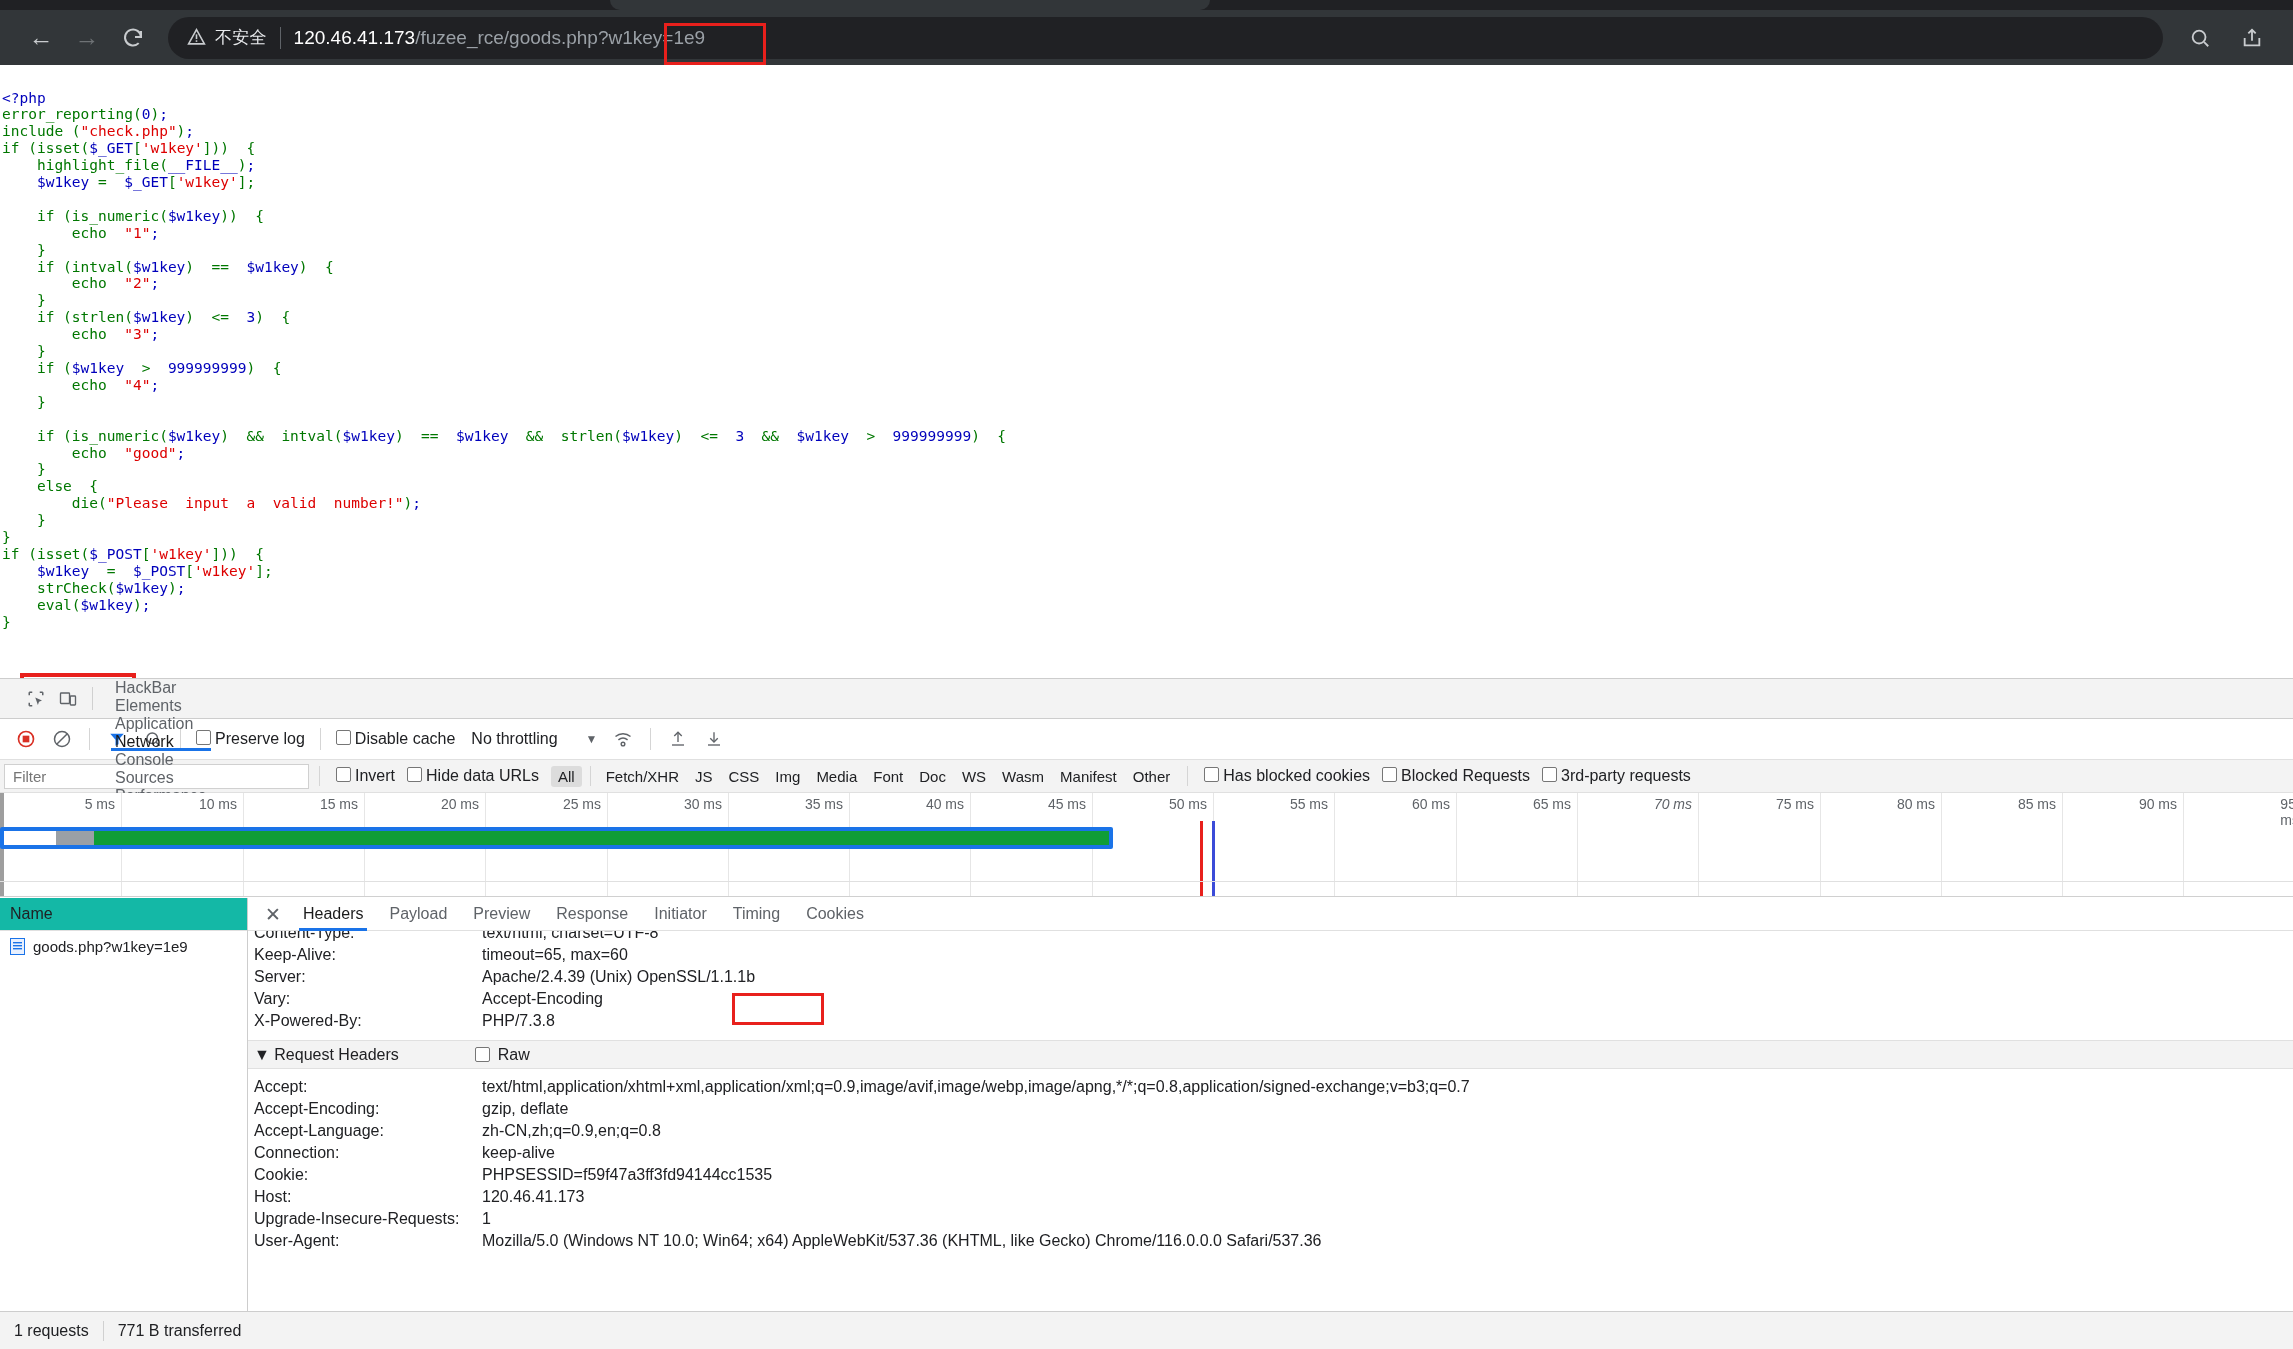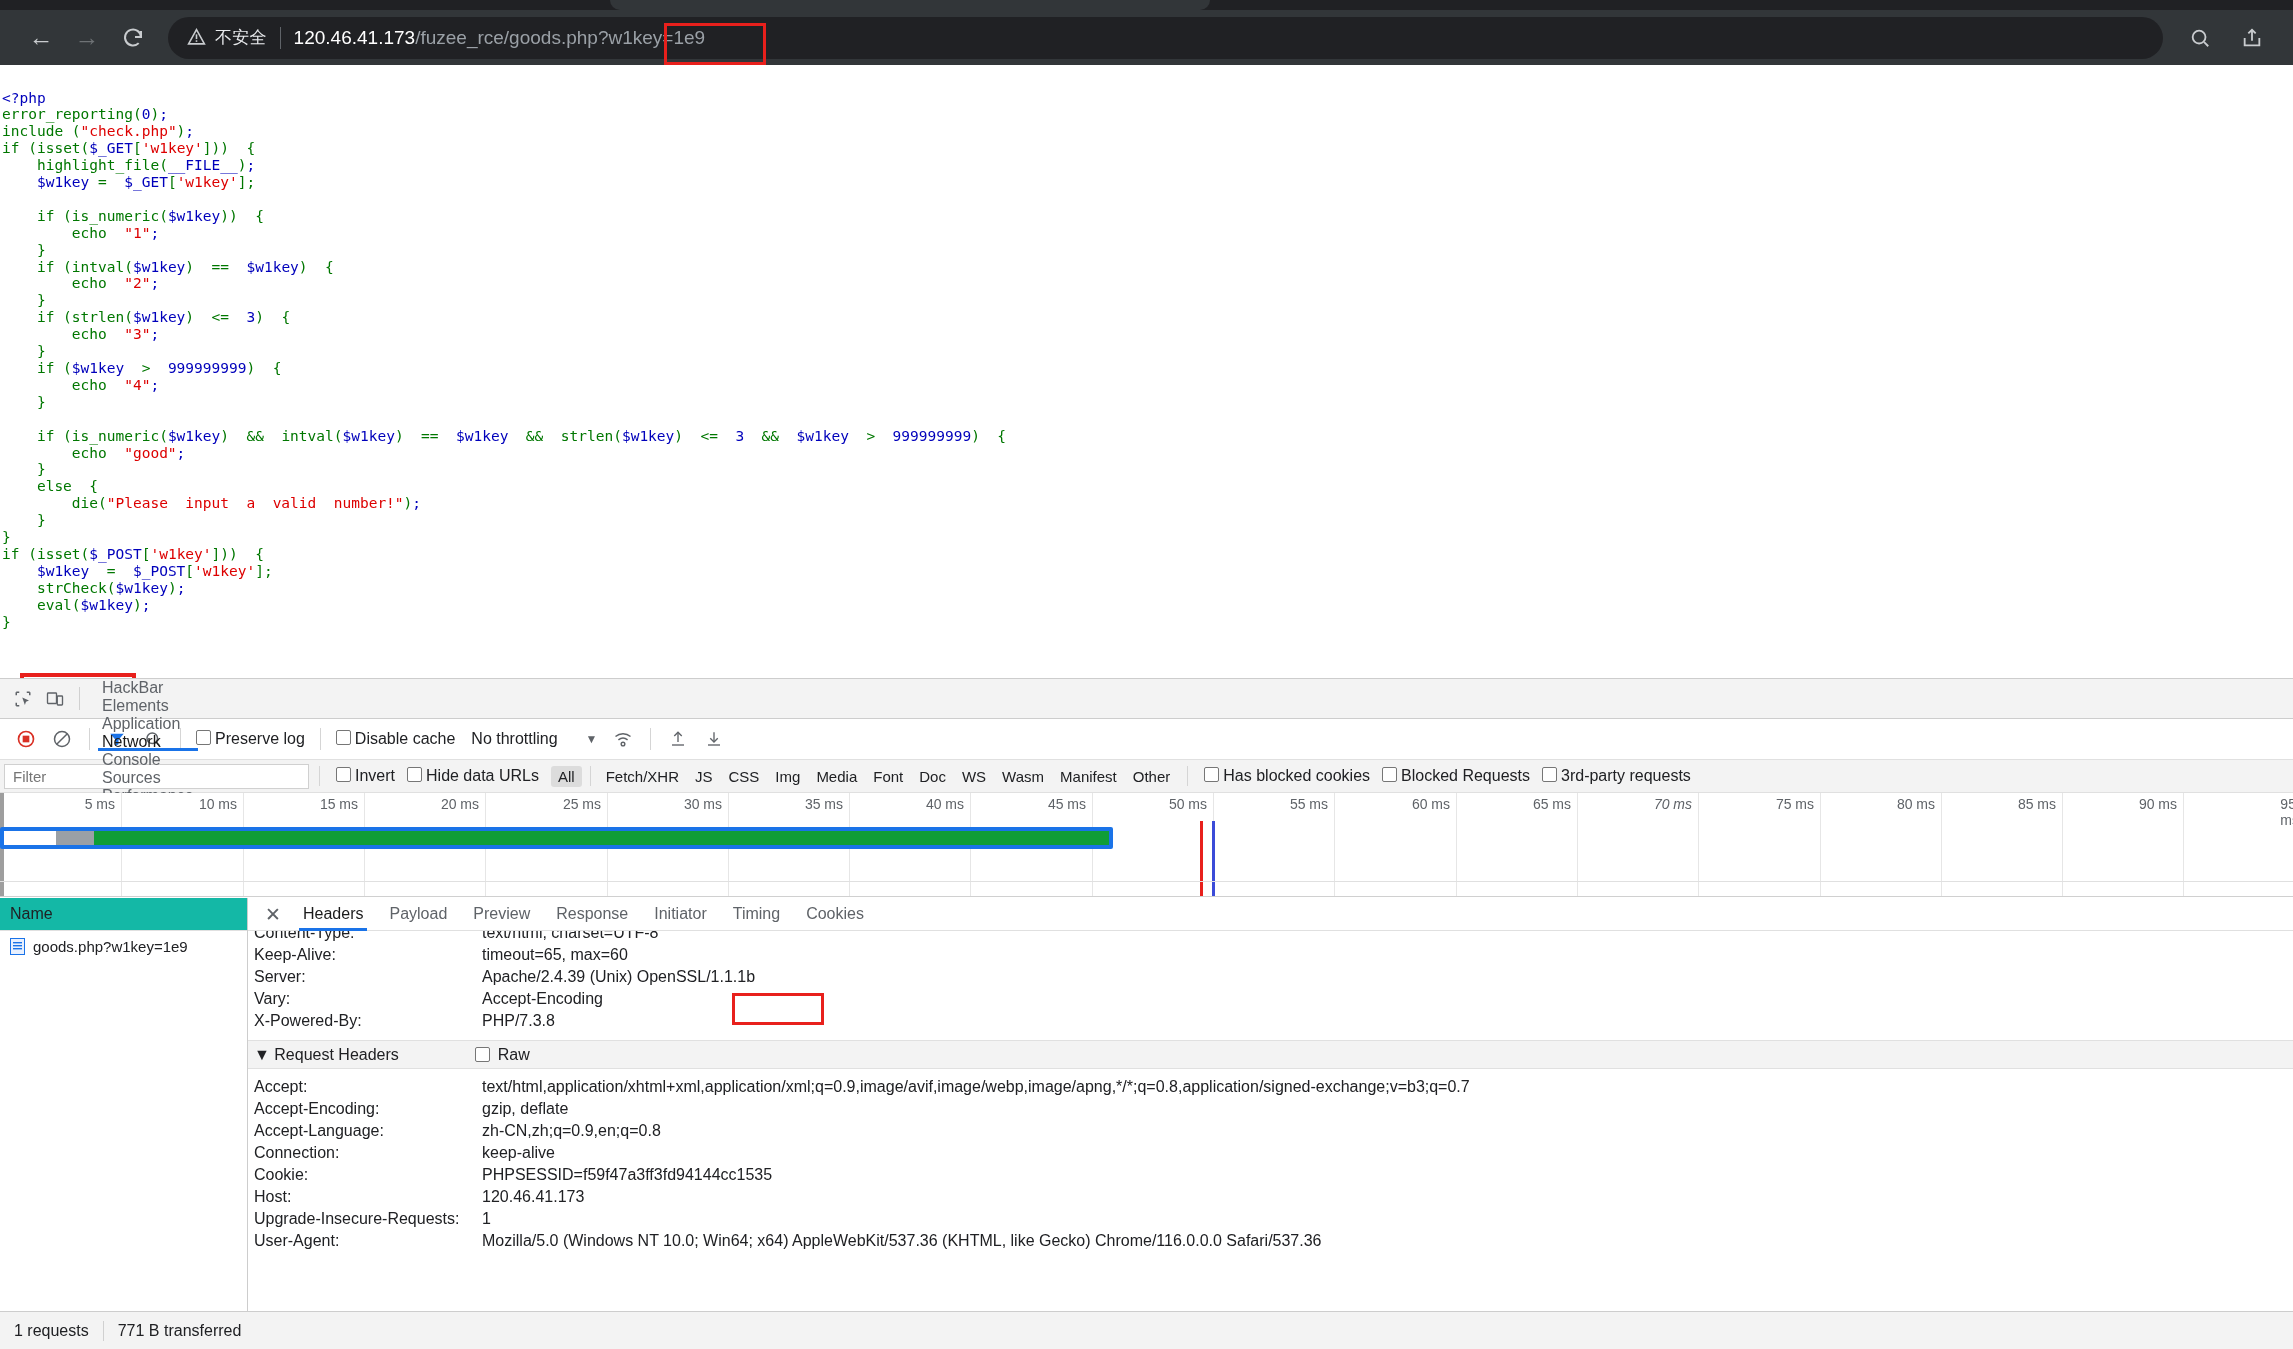--- a/index.html
+++ b/index.html
@@ -91,21 +91,21 @@
   
   #devtools {
     position:absolute; left:0; top:678px; width:2293px; height:671px;
     background:#ffffff; border-top:1px solid #cdcdcd;
     font-size:16px; color:#202124;
   }
   
   #dt-tabbar {
     height:40px; display:flex; align-items:stretch;
     background:#f3f3f3; border-bottom:1px solid #cdcdcd;
-    padding-left:7px;
+    padding-left:20px;
   }
   .dt-toolicon {
     width:32px; display:flex; align-items:center; justify-content:center;
     color:#5f6368; cursor:pointer;
   }
   .dt-vsep { width:1px; background:#d0d0d0; margin:8px 8px; }
   .dt-tab {
     display:flex; align-items:center; padding:0 14px;
     font-size:16px; color:#5f6368; cursor:pointer; position:relative;
     white-space:nowrap;

